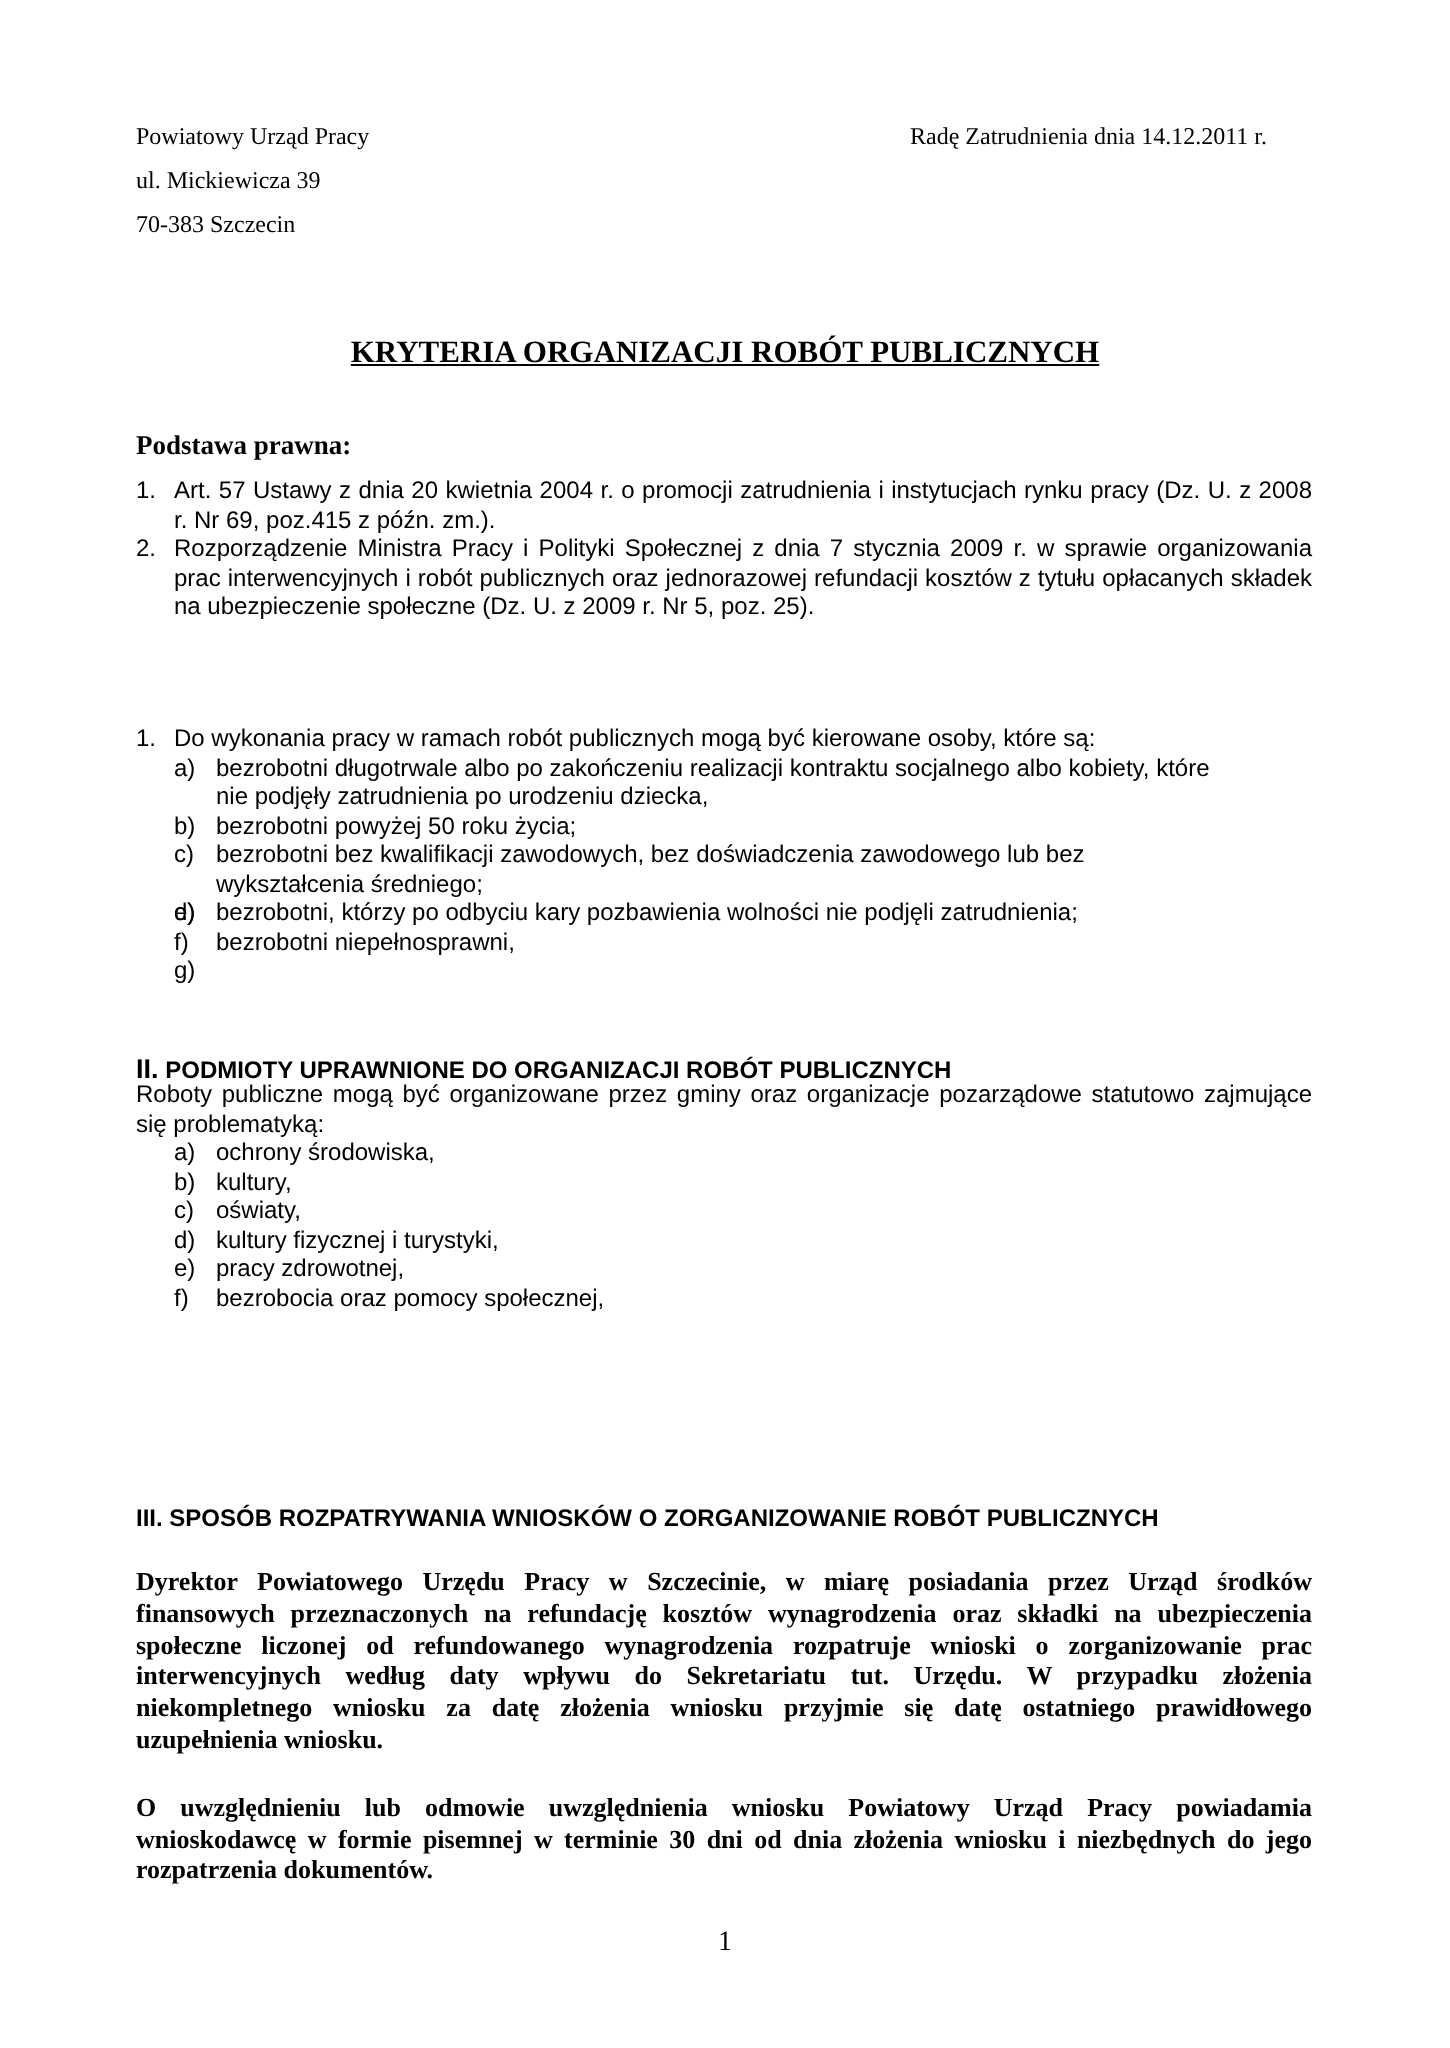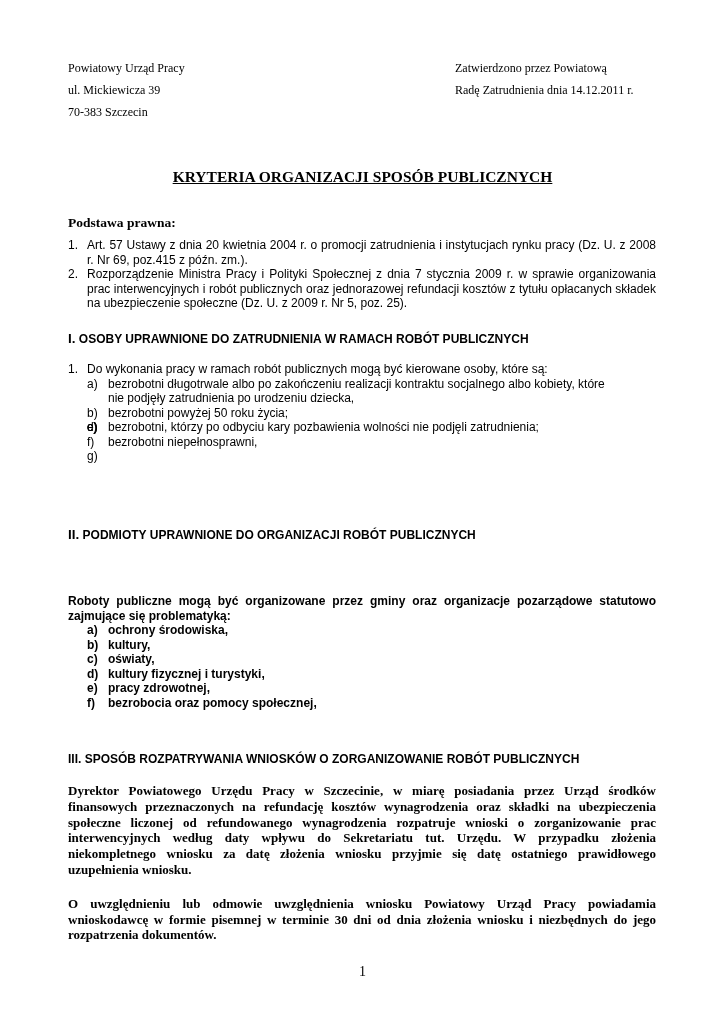--- a/index.html
+++ b/index.html
@@ -39,70 +39,66 @@
 
 <div class="page">
 
   <div class="hdr-left serif">
     <div>Powiatowy Urząd Pracy</div>
     <div>ul. Mickiewicza 39</div>
     <div>70-383 Szczecin</div>
   </div>
 
   <div class="hdr-right serif">
-    <div>Zatwierdzono przez Powiatową</div>
     <div>Radę Zatrudnienia dnia 14.12.2011 r.</div>
   </div>
 
   <div class="title serif">
-    <span>KRYTERIA ORGANIZACJI SPOSÓB PUBLICZNYCH</span>
+    <span>KRYTERIA ORGANIZACJI ROBÓT PUBLICZNYCH</span>
   </div>
 
   <div class="basis-h serif">Podstawa prawna:</div>
 
   <div class="content sans" style="top:238px;">
     <ul class="num-list">
       <li>
         <span class="marker">1.</span>
         <span>Art. 57 Ustawy z dnia 20 kwietnia 2004 r. o promocji zatrudnienia i instytucjach rynku pracy (Dz. U. z 2008 r. Nr 69, poz.415 z późn. zm.).</span>
       </li>
       <li>
         <span class="marker">2.</span>
         <span>Rozporządzenie Ministra Pracy i Polityki Społecznej z dnia 7 stycznia 2009 r. w sprawie organizowania prac interwencyjnych i robót publicznych oraz jednorazowej refundacji kosztów z tytułu opłacanych składek na ubezpieczenie społeczne (Dz. U. z 2009 r. Nr 5, poz. 25).</span>
       </li>
     </ul>
   </div>
 
-  <div class="sec-h sans" style="top:331px;">
-    <span class="roman">I.</span><span> OSOBY UPRAWNIONE DO ZATRUDNIENIA W RAMACH ROBÓT PUBLICZNYCH</span>
-  </div>
 
   <div class="content sans" style="top:362px;">
     <ul class="num-list">
       <li>
         <span class="marker">1.</span>
         <span>Do wykonania pracy w ramach robót publicznych mogą być kierowane osoby, które są:</span>
       </li>
     </ul>
     <ul class="alpha-list" style="padding-right:40px;">
       <li><span class="marker">a)</span><span>bezrobotni długotrwale albo po zakończeniu realizacji kontraktu socjalnego albo kobiety, które nie podjęły zatrudnienia po urodzeniu dziecka,</span></li>
       <li><span class="marker">b)</span><span>bezrobotni powyżej 50 roku życia;</span></li>
-      <li><span class="marker">c)</span></li>
+      <li><span class="marker">c)</span><span>bezrobotni bez kwalifikacji zawodowych, bez doświadczenia zawodowego lub bez wykształcenia średniego;</span></li>
       <li><span class="marker">d)</span></li>
       <li><span class="marker">e)</span><span>bezrobotni, którzy po odbyciu kary pozbawienia wolności nie podjęli zatrudnienia;</span></li>
       <li><span class="marker">f)</span><span>bezrobotni niepełnosprawni,</span></li>
       <li><span class="marker">g)</span></li>
     </ul>
   </div>
 
   <div class="sec-h sans" style="top:527px;">
     <span class="roman">II.</span><span> PODMIOTY UPRAWNIONE DO ORGANIZACJI ROBÓT PUBLICZNYCH</span>
   </div>
 
-  <div class="content sans" style="top:594px;font-weight:bold;">
+  <div class="content sans" style="top:540px;">
     <div class="justify">Roboty publiczne mogą być organizowane przez gminy oraz organizacje pozarządowe statutowo zajmujące się problematyką:</div>
     <ul class="alpha-list">
       <li><span class="marker">a)</span><span>ochrony środowiska,</span></li>
       <li><span class="marker">b)</span><span>kultury,</span></li>
       <li><span class="marker">c)</span><span>oświaty,</span></li>
       <li><span class="marker">d)</span><span>kultury fizycznej i turystyki,</span></li>
       <li><span class="marker">e)</span><span>pracy zdrowotnej,</span></li>
       <li><span class="marker">f)</span><span>bezrobocia oraz pomocy społecznej,</span></li>
     </ul>
   </div>

